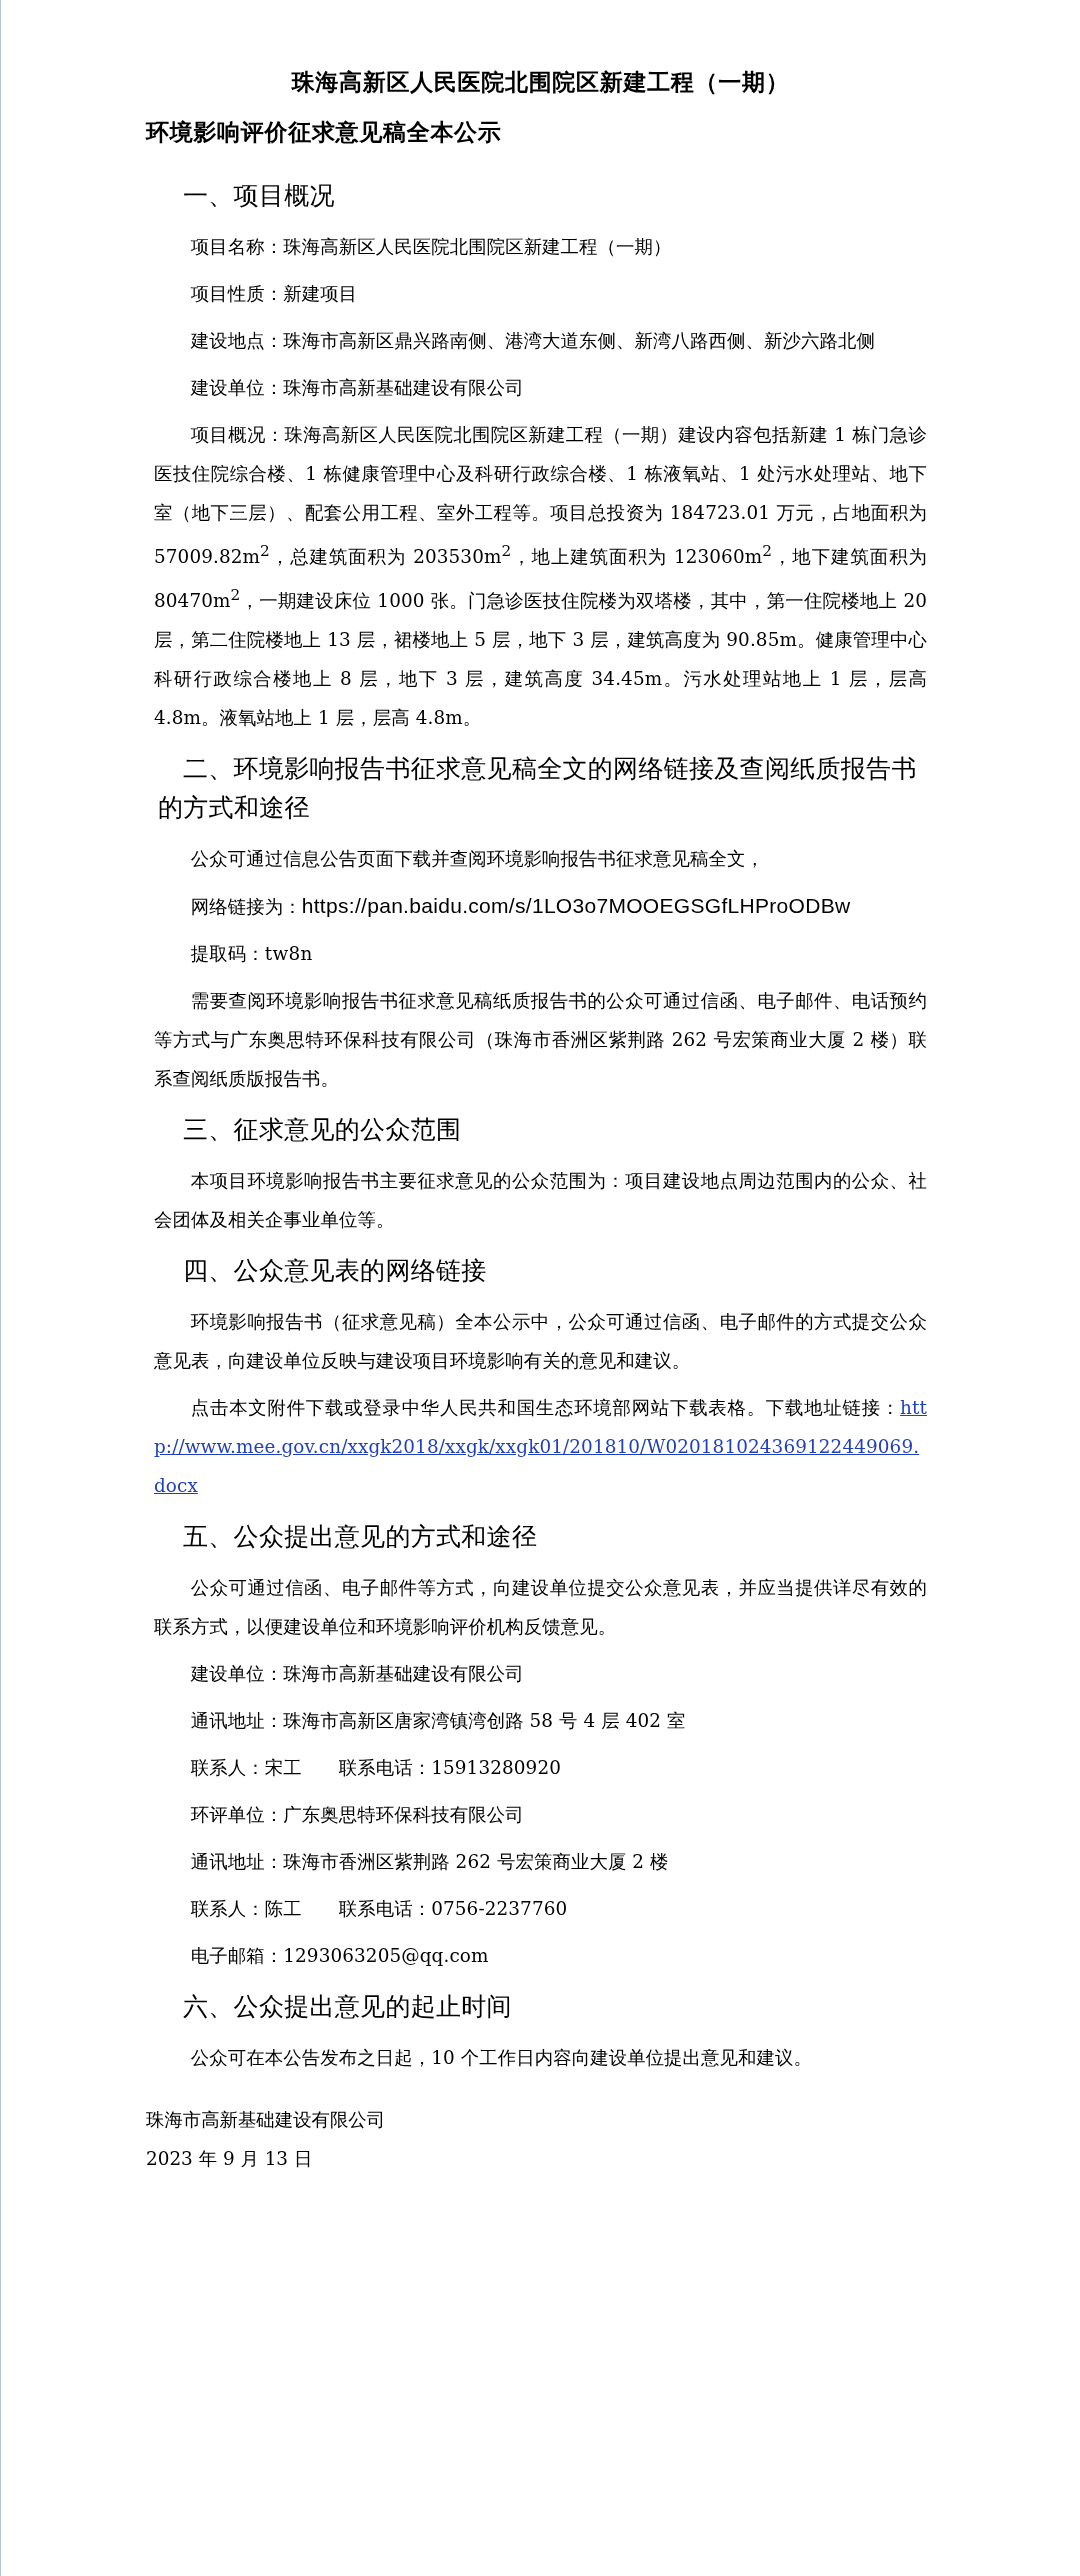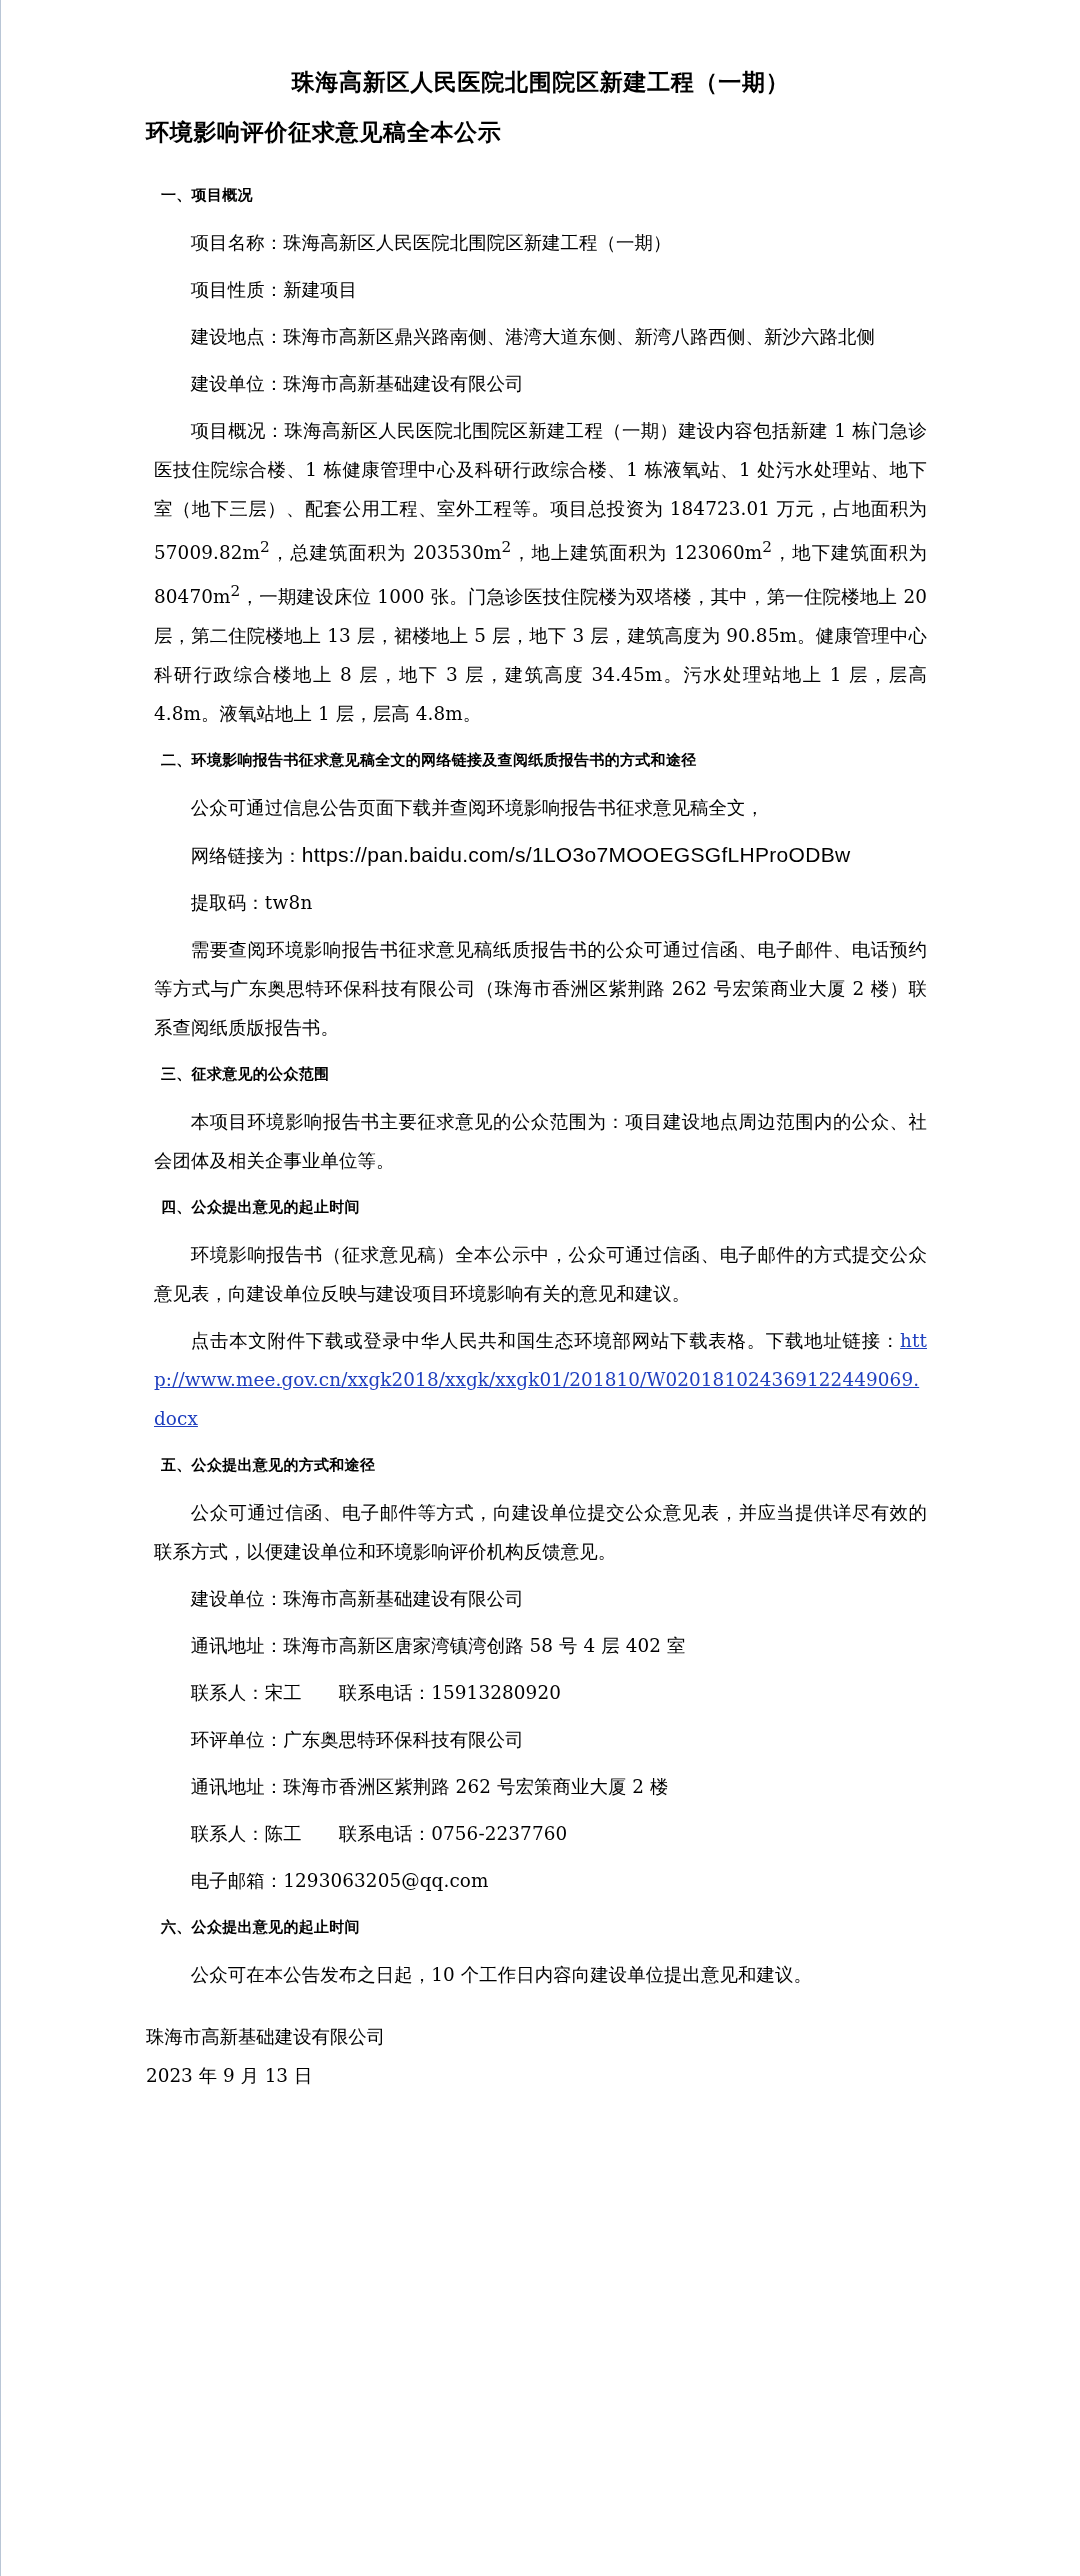--- a/index.html
+++ b/index.html
@@ -71,24 +71,24 @@
     line-height: 39px;
     text-align: justify;
     text-justify: inter-ideograph;
     margin: 8px;
     text-indent: 2em;
     letter-spacing: 0.1px;
   }
 
   
   h2.section {
-    font-size: 15px;
-    font-weight: bold;
+    font-size: 25px;
+    font-weight: normal;
     line-height: 39px;
-    margin: 0;
+    margin: 12px;
     text-indent: 1em;
     letter-spacing: 0.3px;
   }
   h2.section.wrap {
     text-indent: 1em;
     padding-left: 0;
   }
 
   
   .mono {
@@ -147,21 +147,21 @@
     <p class="sub"><span>网络链接为：</span><span class="urlmono">https://pan.baidu.com/s/1LO3o7MOOEGSGfLHProODBw</span></p>
 
     <p class="sub"><span>提取码：</span><span class="mono">tw8n</span></p>
 
     <p class="sub">需要查阅环境影响报告书征求意见稿纸质报告书的公众可通过信函、电子邮件、电话预约等方式与广东奥思特环保科技有限公司（珠海市香洲区紫荆路 262 号宏策商业大厦 2 楼）联系查阅纸质版报告书。</p>
 
     <h2 class="section">三、征求意见的公众范围</h2>
 
     <p class="sub">本项目环境影响报告书主要征求意见的公众范围为：项目建设地点周边范围内的公众、社会团体及相关企事业单位等。</p>
 
-    <h2 class="section">四、公众提出意见的起止时间</h2>
+    <h2 class="section">四、公众意见表的网络链接</h2>
 
     <p class="sub">环境影响报告书（征求意见稿）全本公示中，公众可通过信函、电子邮件的方式提交公众意见表，向建设单位反映与建设项目环境影响有关的意见和建议。</p>
 
     <p class="sub"><span>点击本文附件下载或登录中华人民共和国生态环境部网站下载表格。下载地址链接：</span><a class="doclink" href="#">http://www.mee.gov.cn/xxgk2018/xxgk/xxgk01/201810/W020181024369122449069.docx</a></p>
 
     <h2 class="section">五、公众提出意见的方式和途径</h2>
 
     <p class="sub">公众可通过信函、电子邮件等方式，向建设单位提交公众意见表，并应当提供详尽有效的联系方式，以便建设单位和环境影响评价机构反馈意见。</p>
 
     <p class="sub">建设单位：珠海市高新基础建设有限公司</p>

